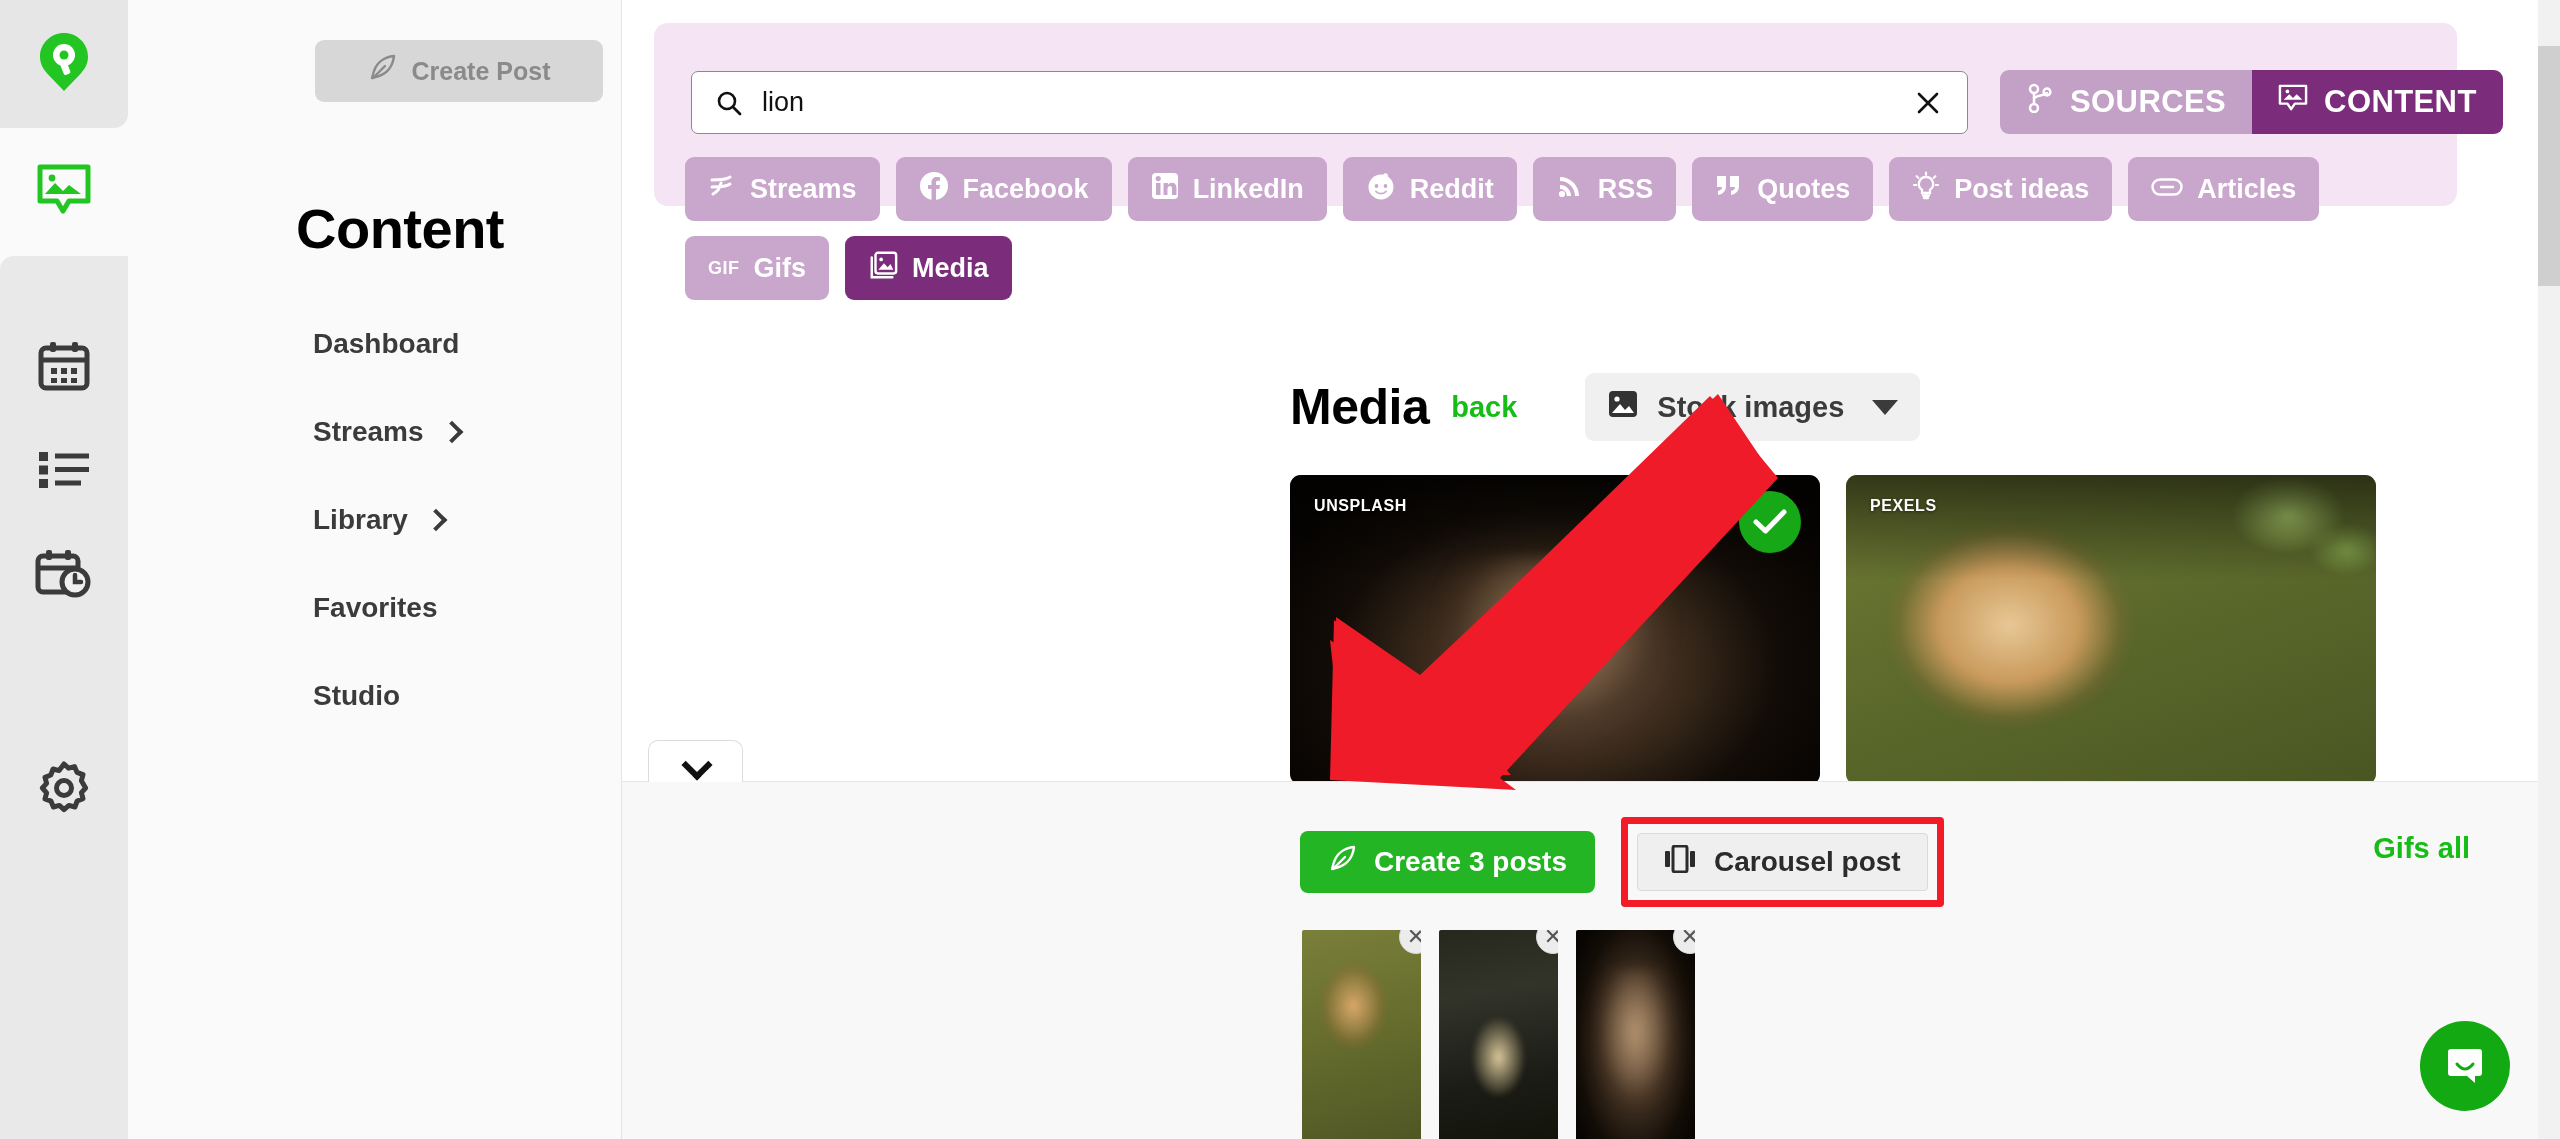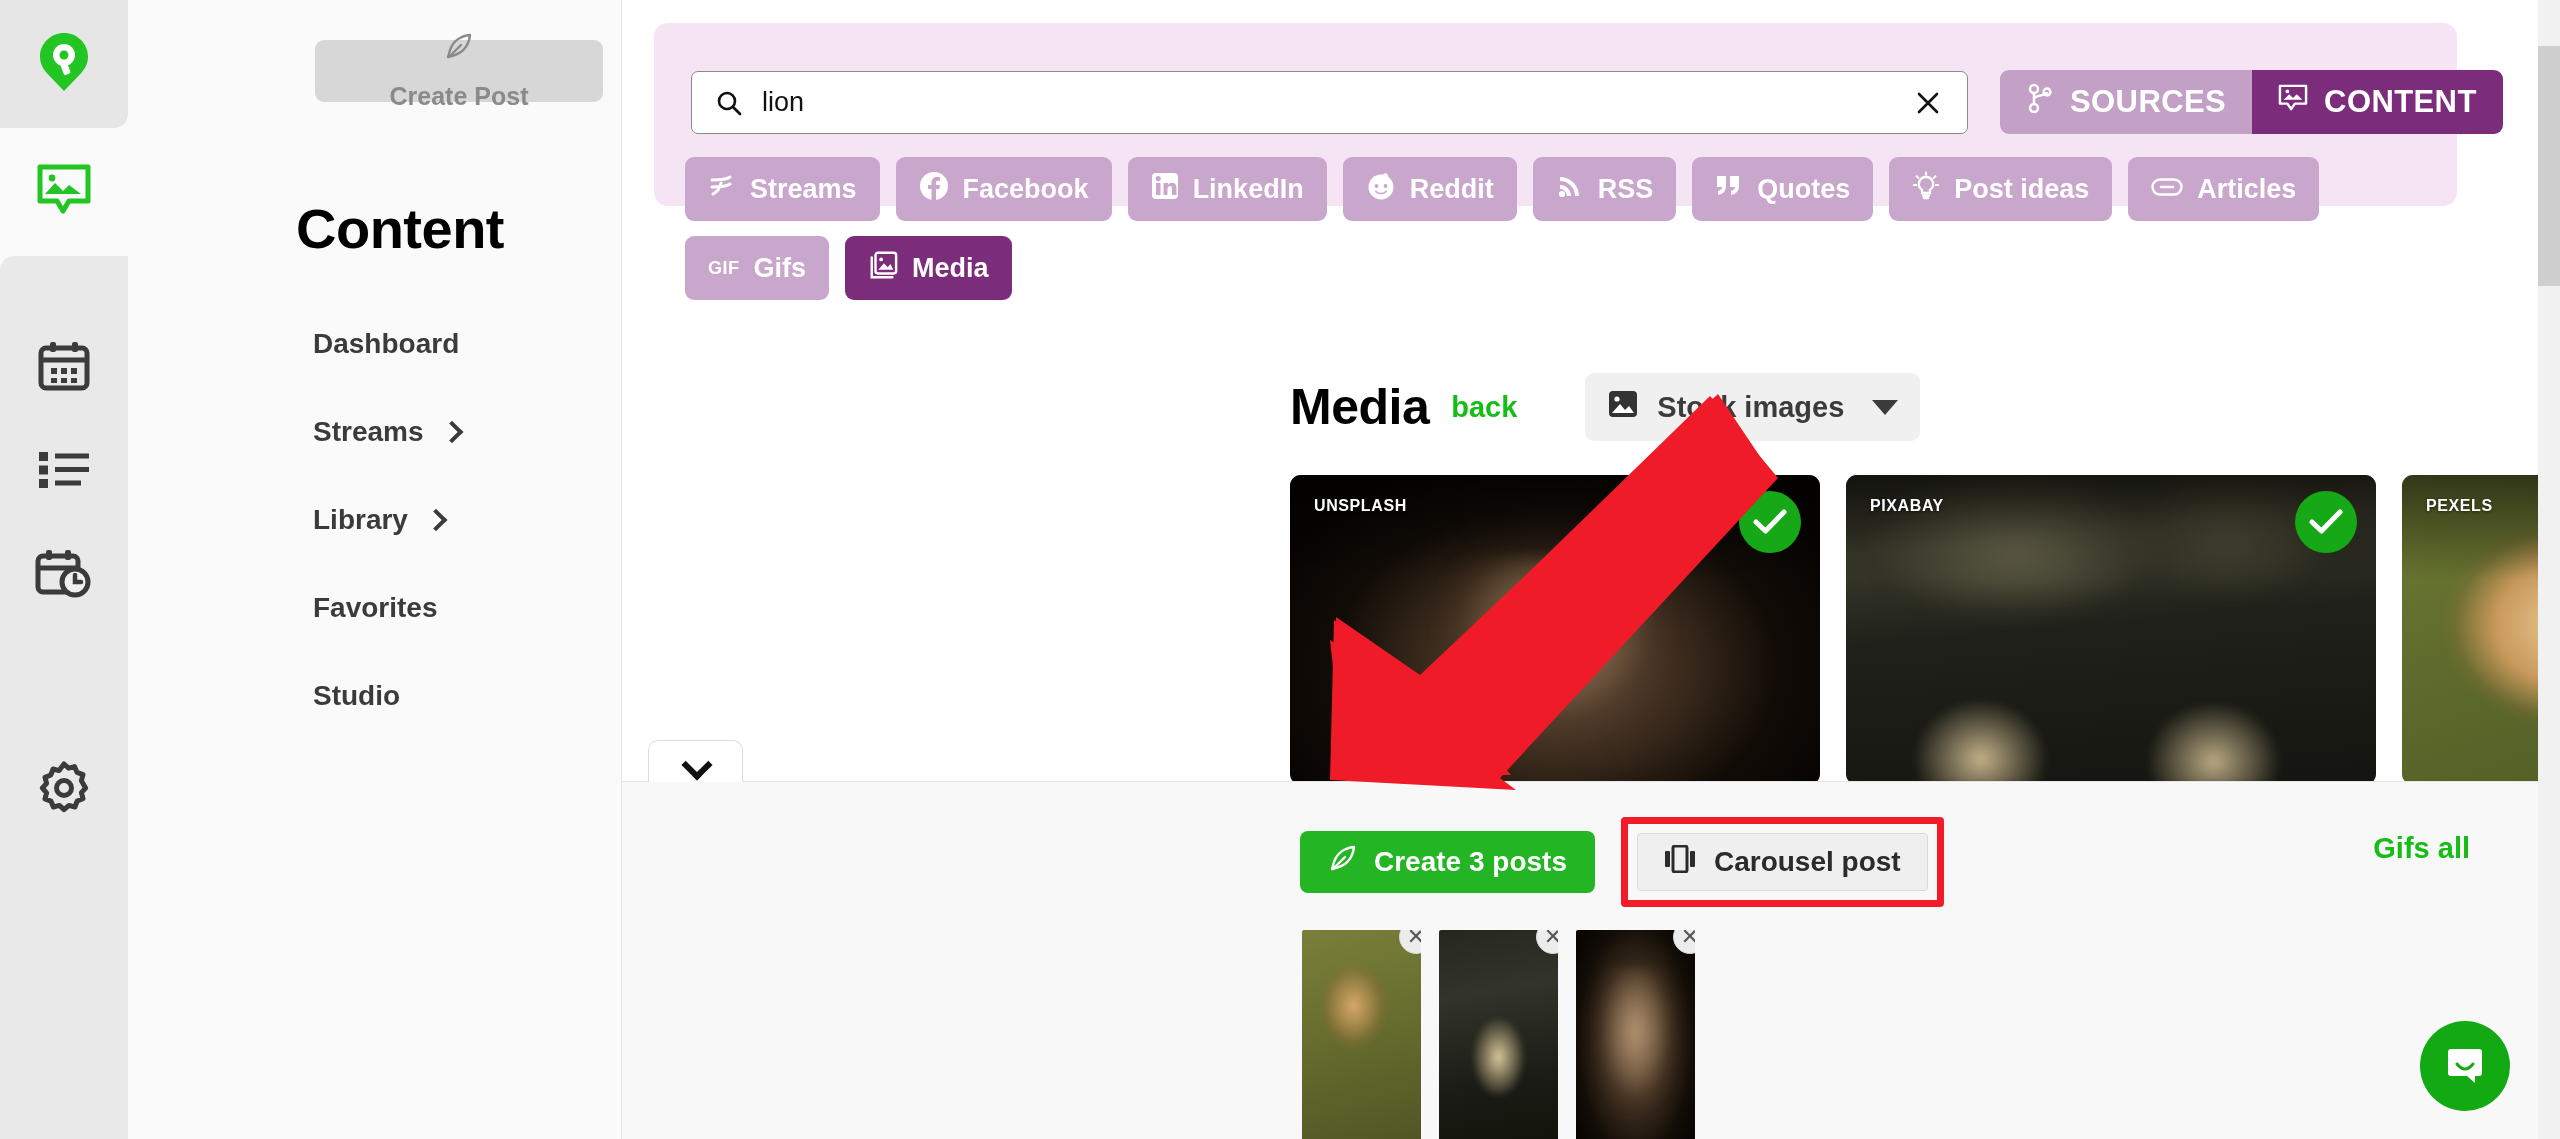--- a/index.html
+++ b/index.html
@@ -42,21 +42,20 @@
     position: relative;
   }
   .create-post-btn {
     position: absolute; left: 187px; top: 40px;
     width: 288px; height: 62px;
     background: #d7d7d7; border: none; border-radius: 9px;
     color: #8a8a8a; font-size: 25px; font-weight: 700;
     display: flex; align-items: center; justify-content: center; gap: 14px;
     font-family: "Liberation Sans", sans-serif;
     cursor: default;
-    flex-direction: column;
   }
   .nav-title {
     position: absolute; left: 168px; top: 196px;
     font-size: 56px; font-weight: 700; color: #000;
     letter-spacing: -0.5px;
   }
   .nav-list { position: absolute; left: 0; top: 300px; width: 494px; }
   .nav-item {
     height: 88px; display: flex; align-items: center; gap: 18px;
     padding-left: 185px;
@@ -551,30 +550,20 @@
         <div class="ph ph-unsplash card-img"></div>
         <div class="card-scrim"></div>
         <div class="card-badge">UNSPLASH</div>
         <div class="card-check">
           <svg width="34" height="26" viewBox="0 0 34 26">
             <path d="M3 13l9.5 9L31 3" fill="none" stroke="#fff" stroke-width="5" stroke-linecap="round" stroke-linejoin="round"></path>
           </svg>
         </div>
       </div>
       <div class="card">
-        <div class="ph ph-pixabay card-img"></div>
-        <div class="card-scrim"></div>
-        <div class="card-badge">PIXABAY</div>
-        <div class="card-check">
-          <svg width="34" height="26" viewBox="0 0 34 26">
-            <path d="M3 13l9.5 9L31 3" fill="none" stroke="#fff" stroke-width="5" stroke-linecap="round" stroke-linejoin="round"></path>
-          </svg>
-        </div>
-      </div>
-      <div class="card">
         <div class="ph ph-pexels card-img"></div>
         <div class="card-scrim"></div>
         <div class="card-badge">PEXELS</div>
 
       </div>
     </div>
 
     <div class="collapse-tab">
       <span class="chev-down-g"></span>
     </div>

